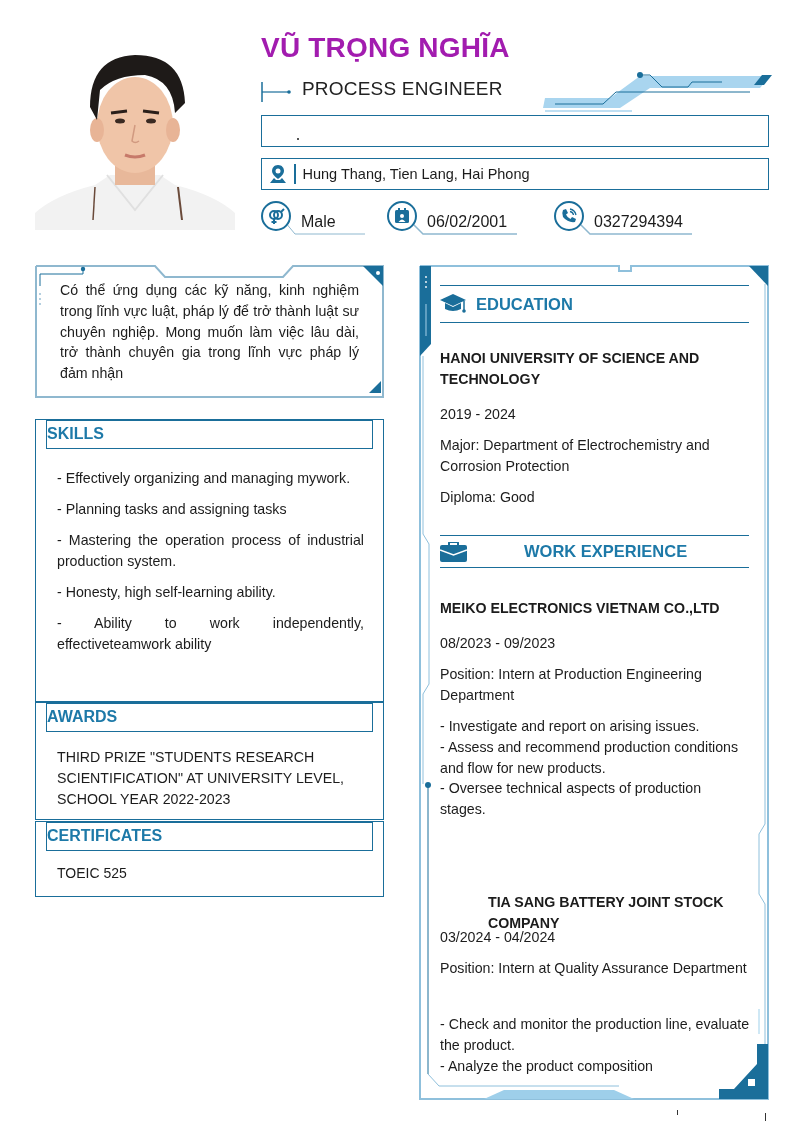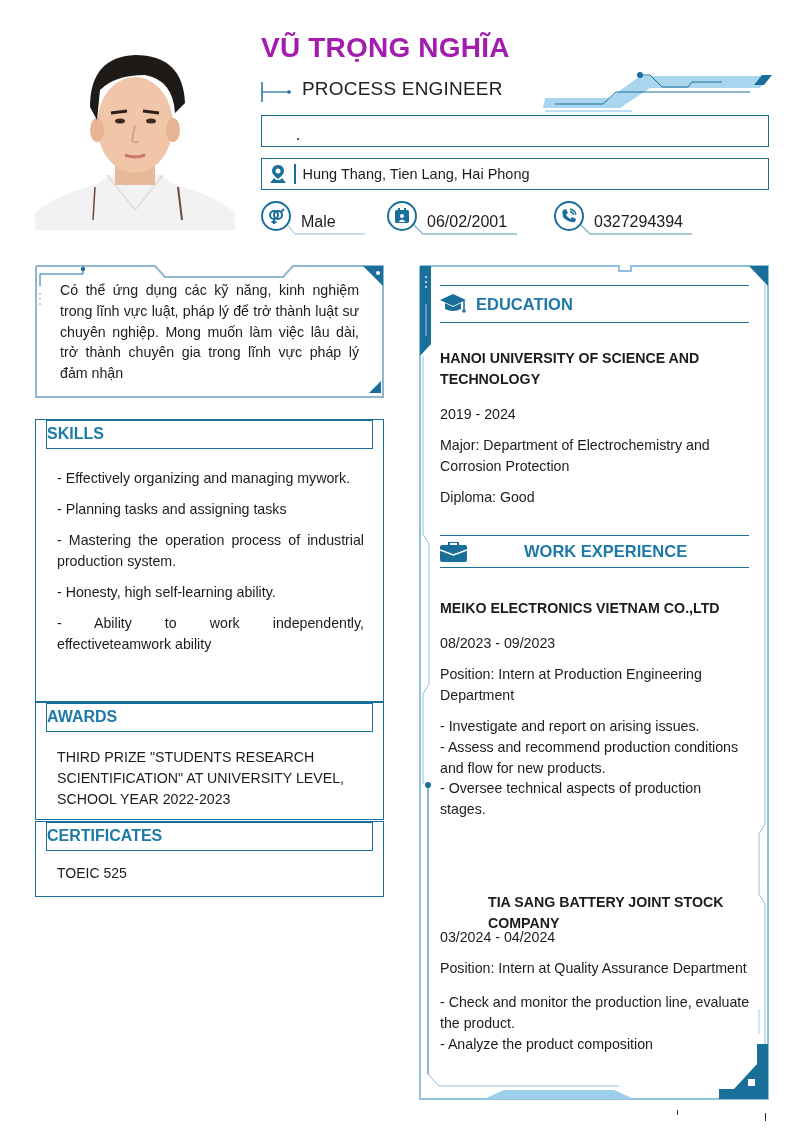--- a/index.html
+++ b/index.html
@@ -257,19 +257,19 @@
 <div class="rtext" style="top:664px;">Position: Intern at Production Engineering Department</div>
 <div class="rtext" style="top:716px;">
   <div>- Investigate and report on arising issues.</div>
   <div>- Assess and recommend production conditions and flow for new products.</div>
   <div>- Oversee technical aspects of production stages.</div>
 </div>
 
 <div class="rtext bold" style="top:892px;margin-left:48px;">TIA SANG BATTERY JOINT STOCK COMPANY</div>
 <div class="rtext" style="top:927px;">03/2024 - 04/2024</div>
 <div class="rtext" style="top:958px;">Position: Intern at Quality Assurance Department</div>
-<div class="rtext" style="top:992px;">
+<div class="rtext" style="top:1014px;">
   <div>- Check and monitor the production line, evaluate the product.</div>
   <div>- Analyze the product composition</div>
 </div>
 
 <div class="abs" style="left:677px; top:1110px; width:1px; height:5px; background:#333;"></div>
 <div class="abs" style="left:765px; top:1113px; width:1.2px; height:8px; background:#333;"></div>
 
 </body></html>

